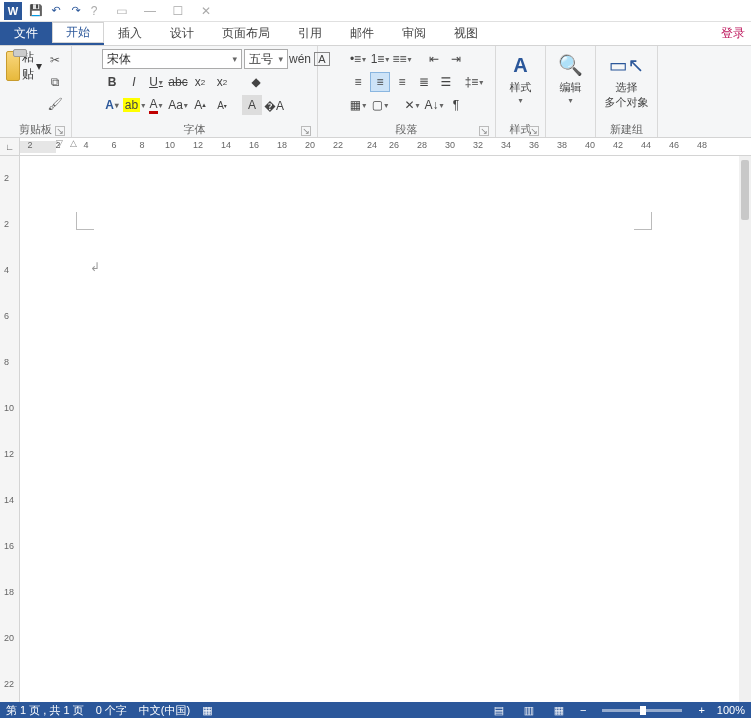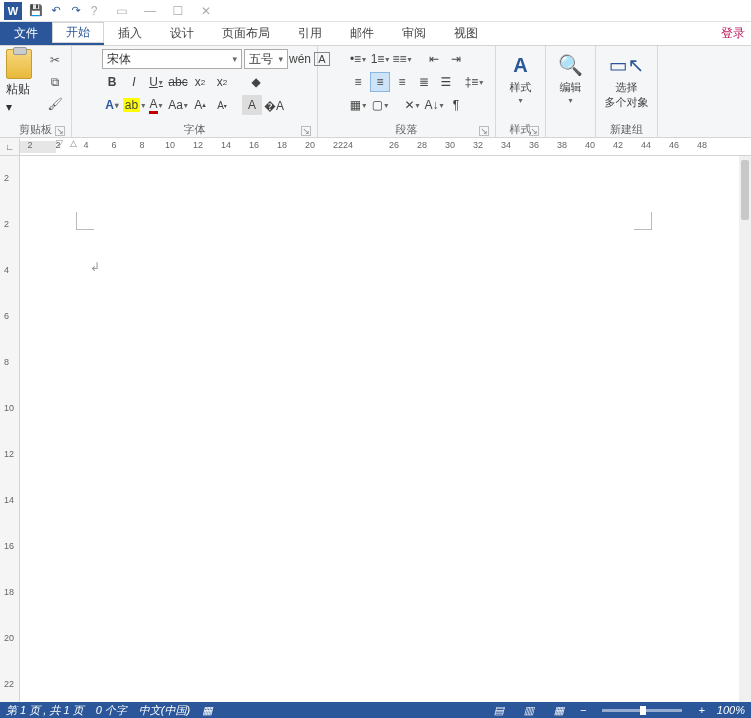--- a/index.html
+++ b/index.html
@@ -21,21 +21,21 @@
 .tab.active { color: #2b579a; border-bottom: 2px solid #2b579a; padding-bottom: 0; box-shadow: inset 0 0 0 1px #d4d4d4; background: #fff; }
 .tabs-row .spacer { flex: 1; }
 .tabs-row .login { padding: 0 6px; display: flex; align-items: center; color: #be185d; }
 
 
 .ribbon { height: 92px; background: #f5f6f7; border-bottom: 1px solid #d4d4d4; display: flex; }
 .group { border-right: 1px solid #d9d9d9; padding: 3px 6px 0 6px; display: flex; flex-direction: column; position: relative; }
 .group-body { flex: 1; display: flex; align-items: flex-start; gap: 4px; }
 .group-label { height: 16px; text-align: center; font-size: 11px; color: #666; display: flex; justify-content: center; align-items: center; position: relative; }
 .group-label .launcher { position: absolute; right: 0; bottom: 1px; width: 10px; height: 10px; font-size: 9px; color: #888; border: 1px solid #bbb; line-height: 8px; text-align: center; }
-.paste-btn { width: 36px; display: flex; flex-direction: column; align-items: flex-start; gap: 2px; }
+.paste-btn { width: 36px; display: flex; flex-direction: row; align-items: center; gap: 2px; }
 .paste-icon { width: 26px; height: 30px; background: linear-gradient(#f9d77e,#e7b93c); border: 1px solid #c89b2d; border-radius: 2px; position: relative; }
 .paste-icon::before { content:""; position:absolute; top:-3px; left:6px; width:12px; height:6px; background:#ccc; border:1px solid #999; border-radius:2px; }
 .clip-side { display: flex; flex-direction: column; gap: 4px; padding-top: 2px; }
 .mini { width: 18px; height: 18px; display:flex; align-items:center; justify-content:center; color:#555; font-size:12px; border:1px solid transparent; }
 
 
 .font-rows { display:flex; flex-direction:column; gap:3px; }
 .row { display:flex; gap:2px; align-items:center;margin-left:24px; }
 .combo { height:20px; border:1px solid #ababab; background:#fff; display:flex; align-items:center; padding:0 4px; font-size:12px; color:#333; }
 .combo .dd { margin-left:auto; font-size:9px; color:#666; padding-left:4px; }
@@ -68,21 +68,21 @@
 .vtick { position:absolute; left:4px; font-size:9px; color:#666; transform:translateY(-50%); }
 .page-wrap { flex:1; background:#fff; position:relative; }
 .page { position:absolute; left:14px; top:0; right:6px; bottom:0; background:#fff; }
 .page-corner-tl { position:absolute; left:42px; top:56px; width:18px; height:18px; border-left:1px solid #bbb; border-bottom:1px solid #bbb; }
 .page-corner-tr { position:absolute; left:600px; top:56px; width:18px; height:18px; border-right:1px solid #bbb; border-bottom:1px solid #bbb; }
 .cursor-mark { position:absolute; left:56px; top:104px; font-size:12px; color:#999; }
 .scrollbar-v { position:absolute; right:0; top:0; bottom:0; width:12px; background:#f0f0f0; }
 .scrollbar-v .thumb { position:absolute; top:4px; left:2px; width:8px; height:60px; background:#c8c8c8; border-radius:2px; }
 
 
-.statusbar { position:absolute; left:0; right:0; bottom:0; height:16px; background:#2b579a; color:#fff; display:flex; align-items:center; font-size:11px; padding:7px 6px; gap:12px;font-style:italic; }
+.statusbar { position:absolute; left:0; right:0; bottom:0; height:16px; background:#2b579a; color:#fff; display:flex; align-items:center; font-size:11px; padding:7px 6px; gap:12px; }
 .statusbar .sp { flex:1; }
 .statusbar .viewbtn { width:18px; height:14px; display:flex; align-items:center; justify-content:center; font-size:11px; opacity:.9; }
 .zoom-slider { width:80px; height:3px; background:rgba(255,255,255,.5); position:relative; margin:0 4px; }
 .zoom-slider .zthumb { position:absolute; left:38px; top:-3px; width:6px; height:9px; background:#fff; }
 </style>
 </head>
 <body>
 
 <div class="titlebar">
   <div class="app-icon">W</div>
@@ -275,21 +275,21 @@
       <div class="tick" style="left: 66px;">4</div>
       <div class="tick" style="left: 94px;">6</div>
       <div class="tick" style="left: 122px;">8</div>
       <div class="tick" style="left: 150px;">10</div>
       <div class="tick" style="left: 178px;">12</div>
       <div class="tick" style="left: 206px;">14</div>
       <div class="tick" style="left: 234px;">16</div>
       <div class="tick" style="left: 262px;">18</div>
       <div class="tick" style="left: 290px;">20</div>
       <div class="tick" style="left: 318px;">22</div>
-      <div class="tick" style="left: 328px;">24</div>
+      <div class="tick" style="left: 352px;">24</div>
       <div class="tick" style="left: 374px;">26</div>
       <div class="tick" style="left: 402px;">28</div>
       <div class="tick" style="left: 430px;">30</div>
       <div class="tick" style="left: 458px;">32</div>
       <div class="tick" style="left: 486px;">34</div>
       <div class="tick" style="left: 514px;">36</div>
       <div class="tick" style="left: 542px;">38</div>
       <div class="tick" style="left: 570px;">40</div>
       <div class="tick" style="left: 598px;">42</div>
       <div class="tick" style="left: 626px;">44</div>

